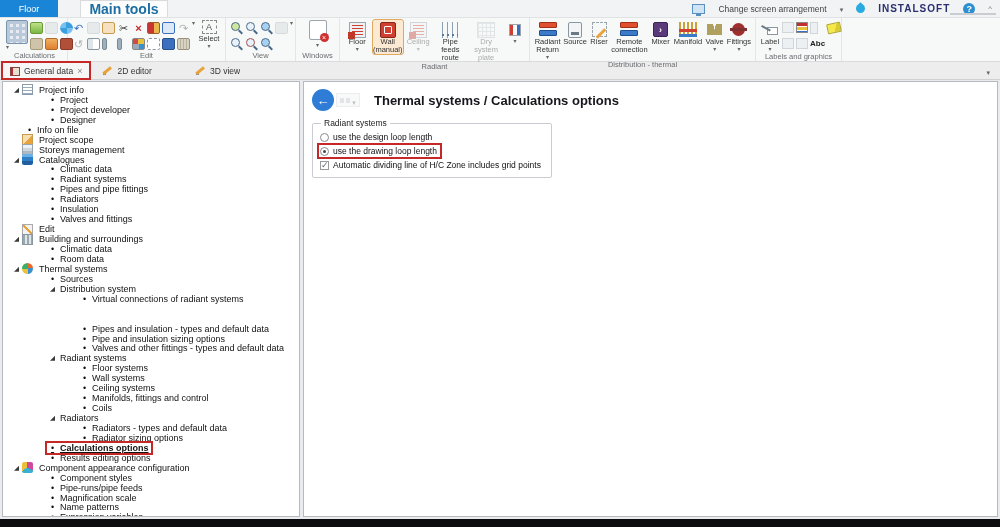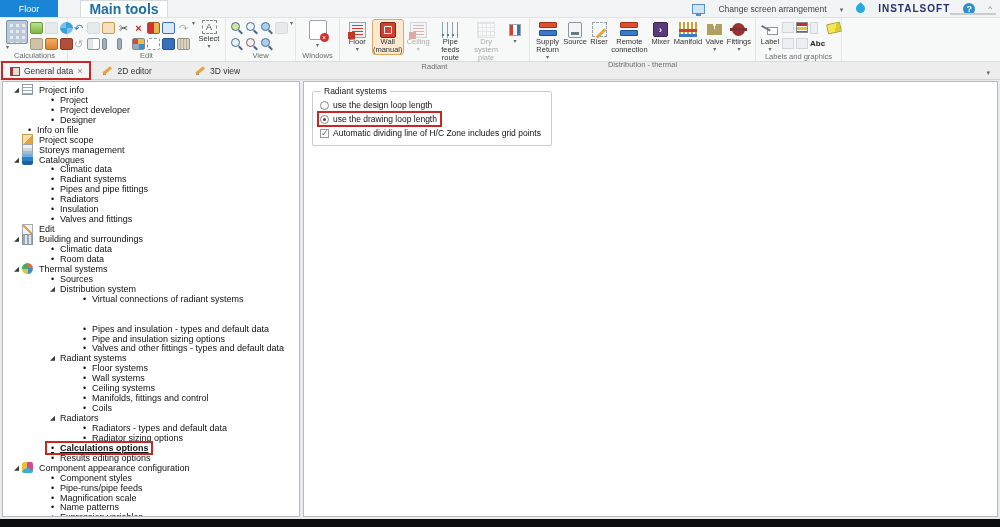--- a/index.html
+++ b/index.html
@@ -317,21 +317,21 @@
 
     <div class="rgroup" style="width:226px">
       <div class="rg-body">
         <div class="bigbtn" style="width:32px">
           <span class="bicon">
               <span class="supply-return-icon">
                 <i class="sr-top"></i>
                 <i class="sr-bot"></i>
               </span>
             </span>
-          <span>Supply Return</span>
+          <span>Radiant Return</span>
           <span class="mini-chev">▾</span>
         </div>
         <div class="bigbtn" style="width:28px">
           <span class="bicon">
               <span class="source-icon"></span>
             </span>
           <span>Source</span>
         </div>
         <div class="bigbtn" style="width:24px">
           <span class="bicon">
@@ -720,20 +720,29 @@
     <span class="tcontent">
       <span class="tmark leaf"></span>
 
       <span class="tlabel">Units</span>
     </span>
   </div>
         </div>
     </div>
 
     <div id="right-panel">
+      <div id="panel-header">
+        <span class="back-button"></span>
+        <span class="hist-box dis">
+          <i></i>
+            <i></i>
+          <span class="chev"></span>
+        </span>
+        <span class="panel-title">Thermal systems / Calculations options</span>
+      </div>
 
       <fieldset>
         <legend>Radiant systems</legend>
         <div class="opt-row">
           <span class="opt-wrap">
             <span class="radio"></span>
             <span>use the design loop length</span>
           </span>
         </div>
         <div class="opt-row">

